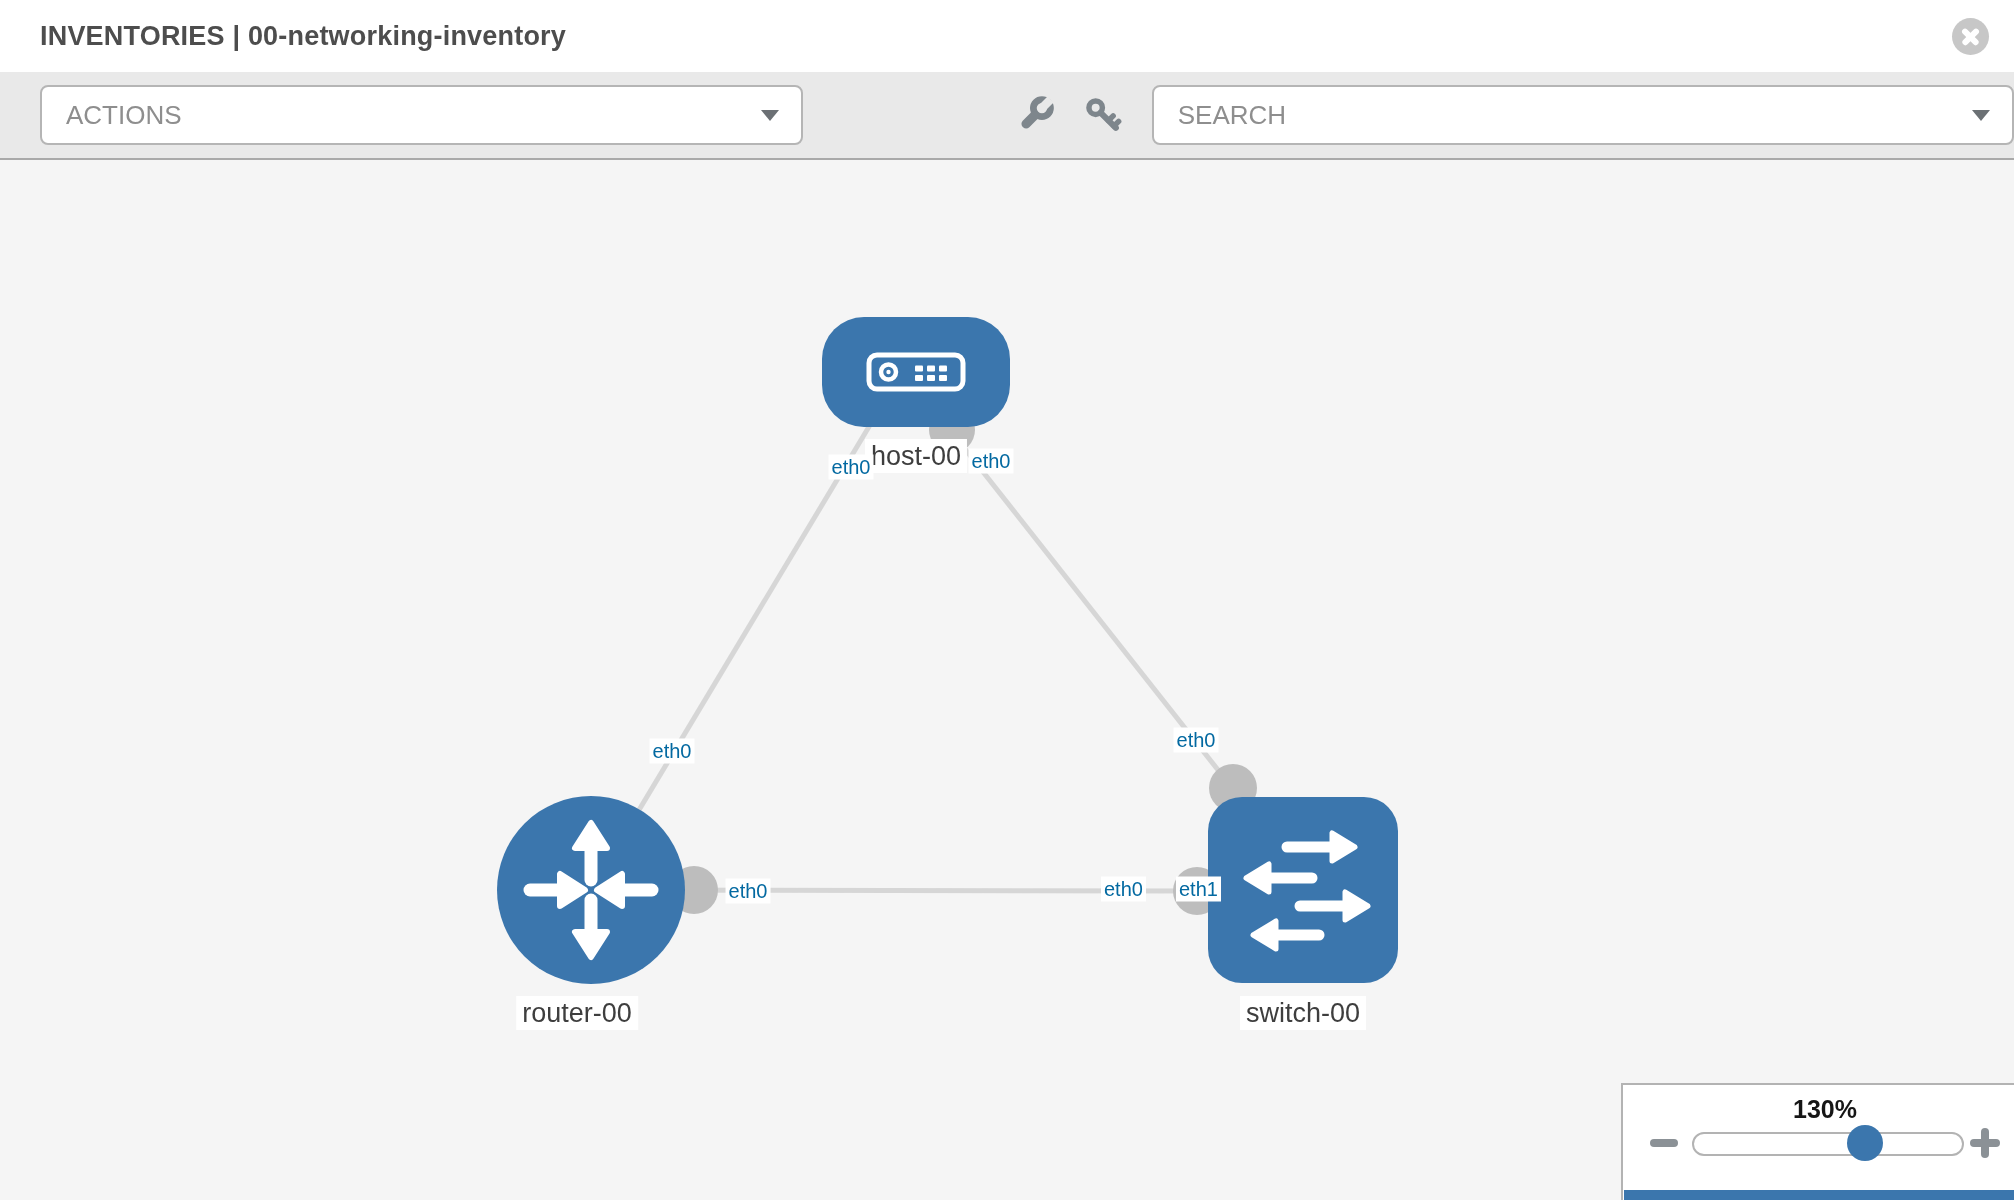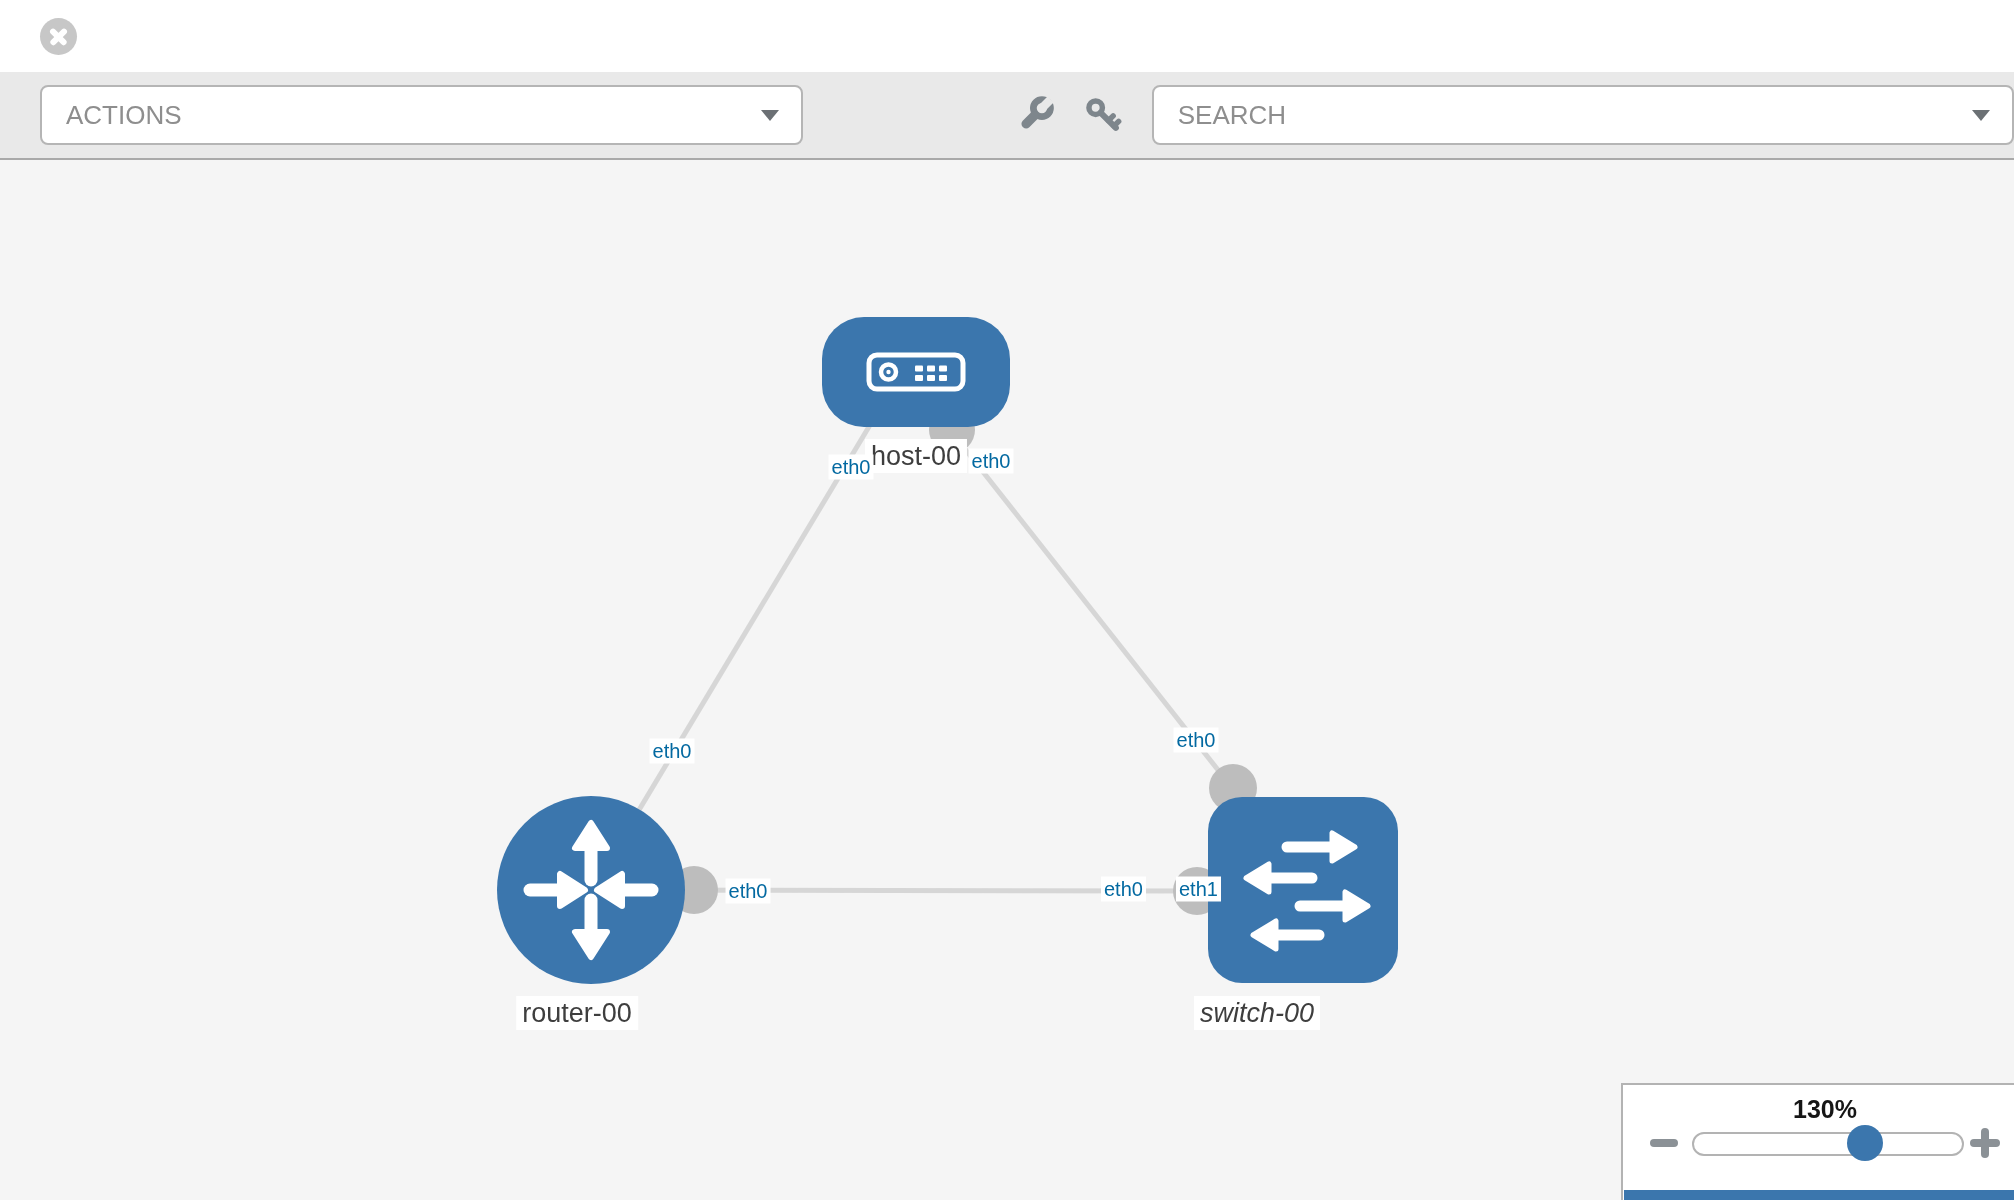--- a/index.html
+++ b/index.html
@@ -60,20 +60,21 @@
     background:#fff;border:2px solid #b3b3b3;cursor:pointer;}
   .zoom-thumb{position:absolute;left:224px;top:40px;width:36px;height:36px;border-radius:50%;
     background:#3b76ad;cursor:grab;}
   .key-bar{position:absolute;left:1624px;top:1030px;width:390px;height:10px;
     background:#3b76ad;z-index:6;cursor:pointer;}
 </style>
 </head>
 <body>
 
 <div class="header">
+  <span class="title">INVENTORIES | 00-networking-inventory</span>
   <button class="close-btn">
     <span></span>
   </button>
 </div>
 
 <div class="toolbar">
   <div class="dropdown dd-actions">
     <span>ACTIONS</span>
     <span class="caret"></span>
   </div>
@@ -166,21 +167,21 @@
         <polygon points="147,50 124,36 124,64"></polygon>
         <polygon points="38,81 61,67 61,95"></polygon>
         <polygon points="160,109 137,95 137,123"></polygon>
         <polygon points="45,138 68,124 68,152"></polygon>
       </g>
     </svg>
   </div>
 
   <span class="lbl node-lbl" style="left:916px;top:296px;">host-00</span>
   <span class="lbl node-lbl" style="left:577px;top:853px;">router-00</span>
-  <span class="lbl node-lbl" style="left:1257px;top:853px;font-style:italic;">switch-00</span>
+  <span class="lbl node-lbl" style="left:1303px;top:853px;">switch-00</span>
 
   <span class="lbl if-lbl" style="left:851px;top:307px;">eth0</span>
   <span class="lbl if-lbl" style="left:991px;top:301px;">eth0</span>
   <span class="lbl if-lbl" style="left:672px;top:591px;">eth0</span>
   <span class="lbl if-lbl" style="left:1196px;top:580px;">eth0</span>
   <span class="lbl if-lbl" style="left:748px;top:731px;">eth0</span>
   <span class="lbl if-lbl anchored" style="left:1101px;top:729px;z-index:4;">eth0</span>
   <span class="lbl if-lbl anchored" style="left:1176px;top:729px;z-index:5;">eth1</span>
 
   <div class="zoom-panel">

